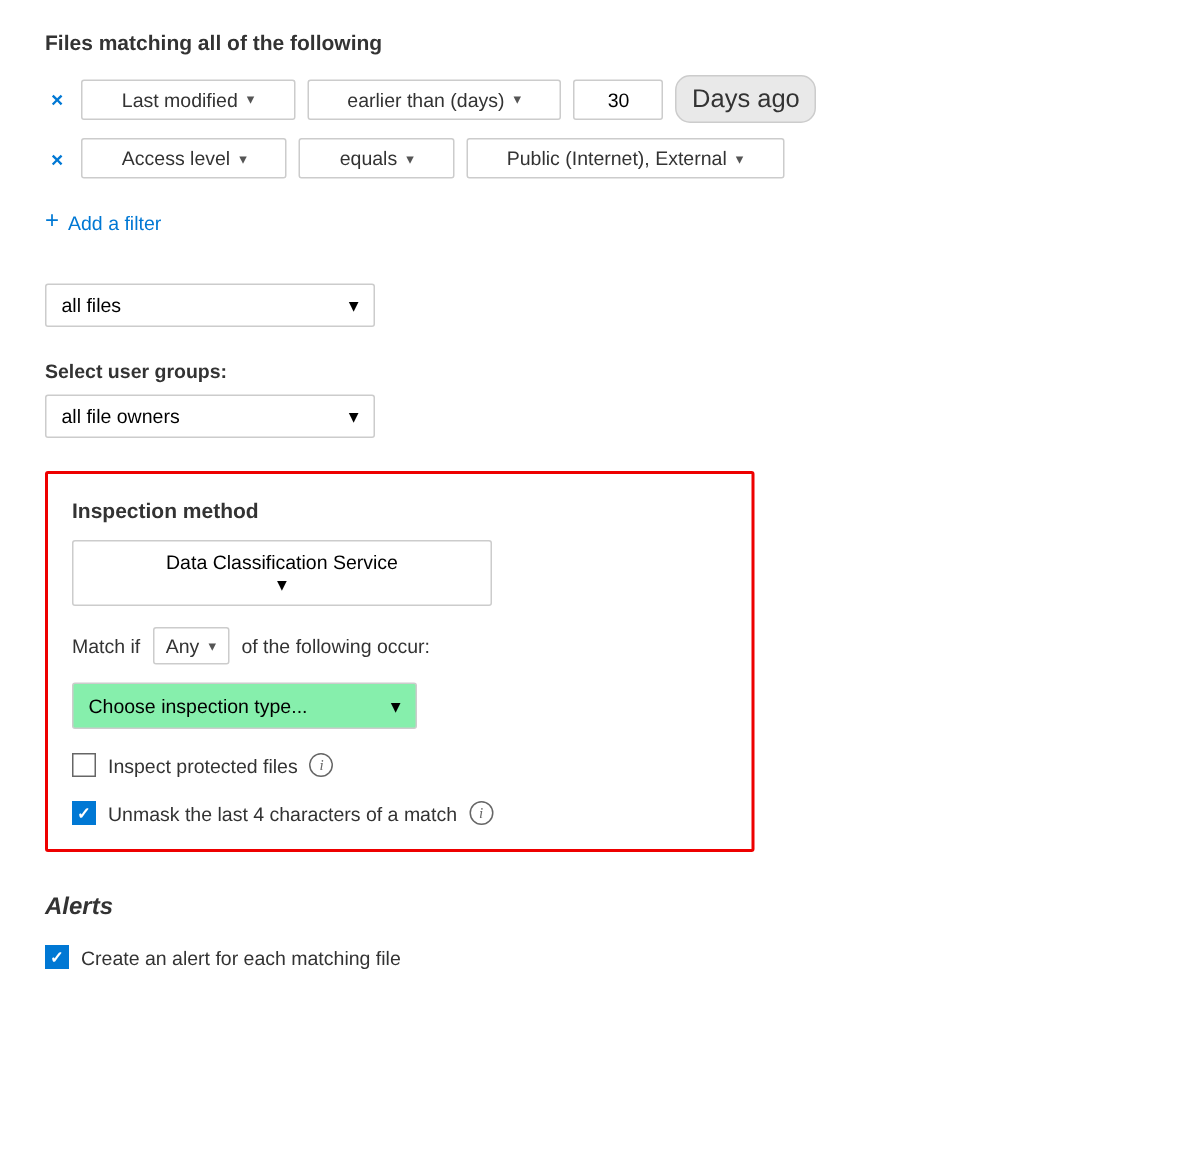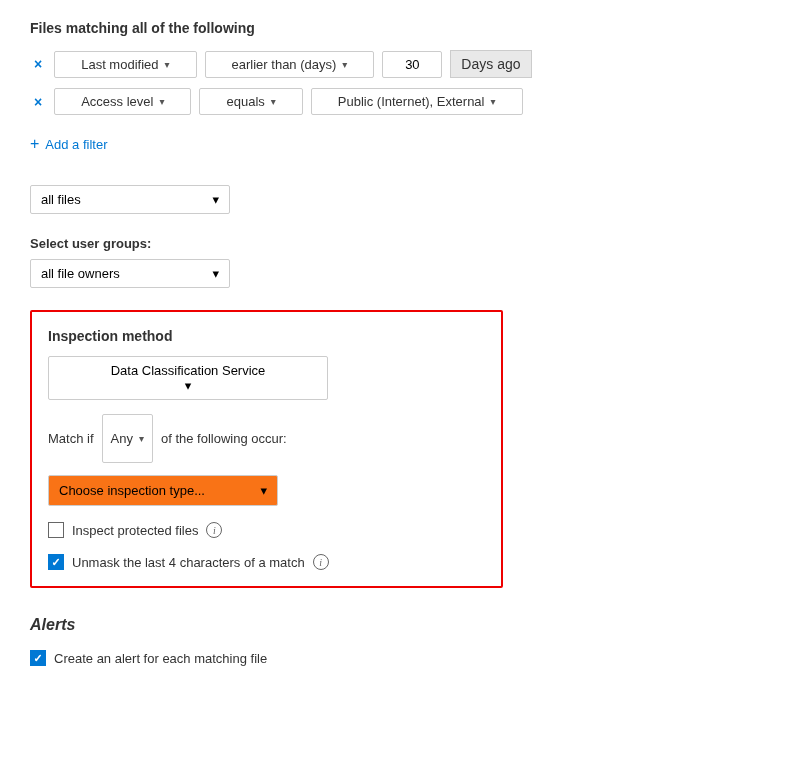--- a/index.html
+++ b/index.html
@@ -61,23 +61,23 @@
       font-size: 13px;
       width: 60px;
       border-radius: 2px;
       text-align: center;
     }
 
     .days-ago-btn {
       background: #e9e9e9;
       border: 1px solid #ccc;
       padding: 5px 10px;
-      font-size: 14px;
-      cursor: pointer;
-      border-radius: 0;
+      font-size: 17px;
+      cursor: pointer;
+      border-radius: 10px;
       color: #333;
     }
 
     .add-filter-btn {
       display: inline-flex;
       align-items: center;
       gap: 6px;
       color: #0078d4;
       background: none;
       border: none;
@@ -97,21 +97,21 @@
       margin-bottom: 8px;
       display: block;
     }
 
     .select-dropdown {
       display: flex;
       align-items: center;
       justify-content: space-between;
       border: 1px solid #ccc;
       padding: 6px 10px;
-      width: 200px;
+      width: 220px;
       cursor: pointer;
       background: #fff;
       font-size: 13px;
       border-radius: 2px;
     }
 
     .user-groups-section {
       margin-top: 22px;
     }
 
@@ -131,37 +131,37 @@
 
     .match-row {
       display: flex;
       align-items: center;
       gap: 8px;
       margin-top: 14px;
       font-size: 13px;
     }
 
     .match-row .dropdown-btn {
-      padding: 16px 8px;
+      padding: 4px 8px;
       justify-content: flex-end;
     }
 
     .inspection-type-row {
       margin-top: 12px;
     }
 
     .inspection-type-dropdown {
       display: flex;
       align-items: center;
       justify-content: space-between;
       border: 1px solid #ccc;
       padding: 7px 10px;
       width: 230px;
       cursor: pointer;
-      background: #f97316;
+      background: #86efac;
       font-size: 13px;
       border-radius: 2px;
       text-align: center;
     }
 
     .checkbox-row {
       display: flex;
       align-items: center;
       gap: 8px;
       margin-top: 16px;

